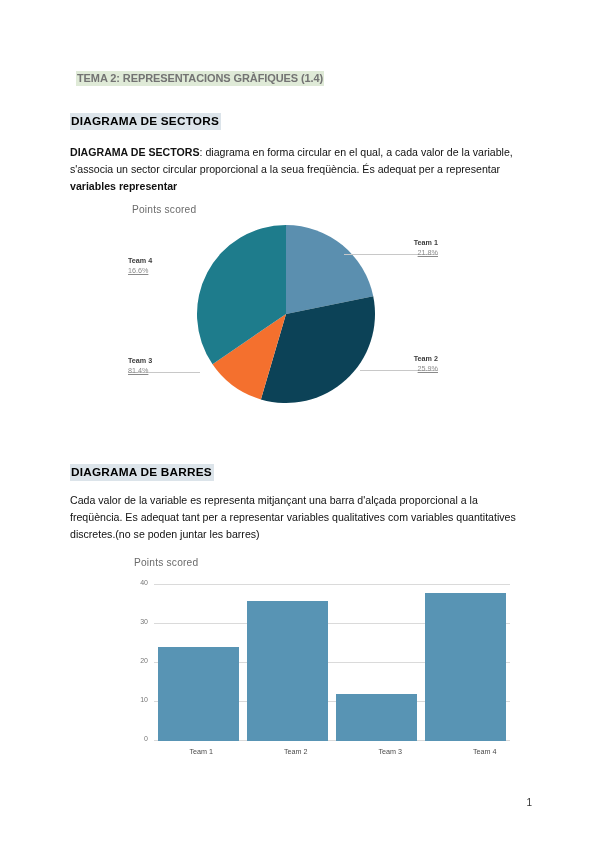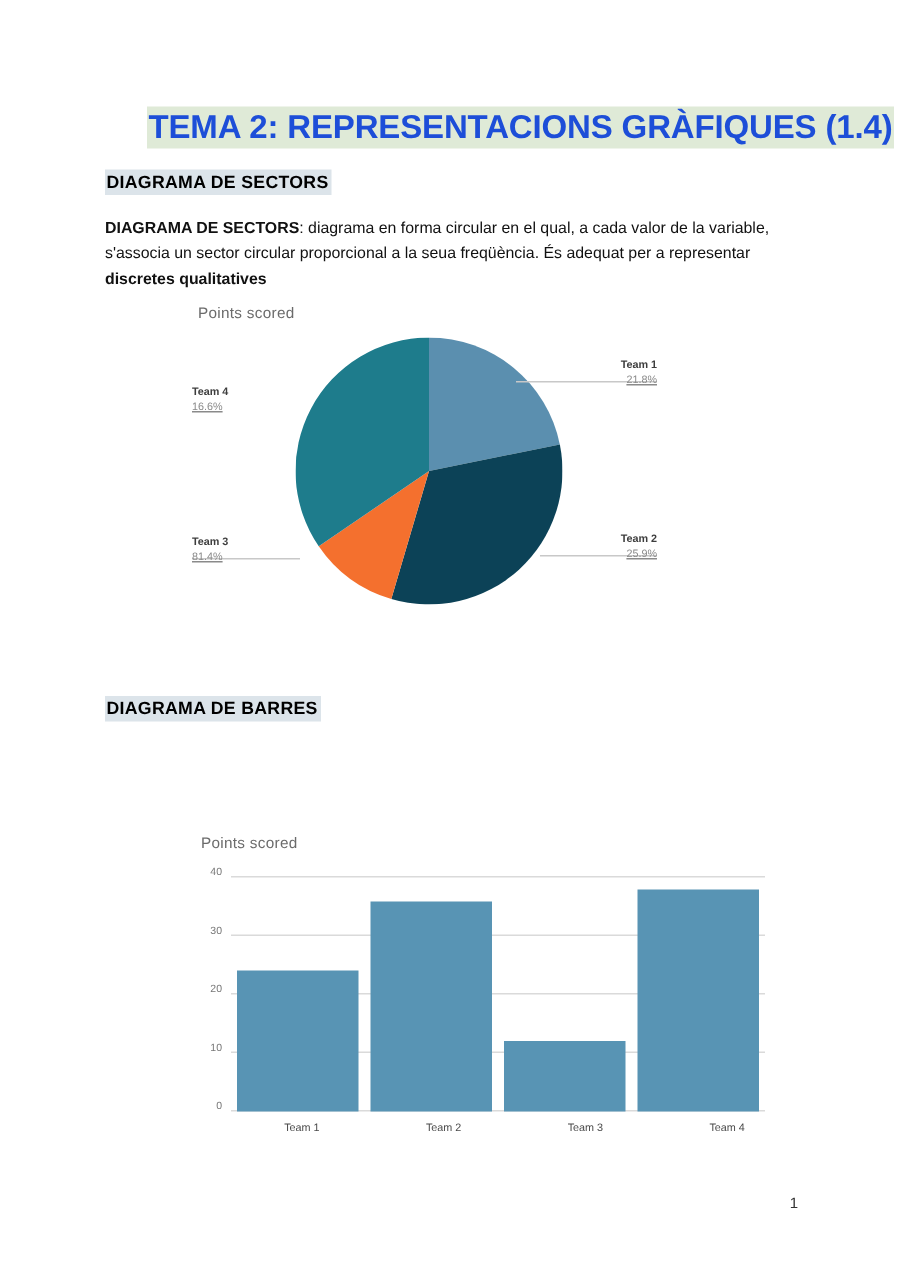--- a/index.html
+++ b/index.html
@@ -19,25 +19,25 @@
     text-align: right;
     font-size: 9.5px;
     letter-spacing: 0.6px;
     color: #555;
     line-height: 1.45;
   }
 
   
   .doc-title {
     position: absolute;
-    top: 72px; left: 98px;
-    font-size: 22px;
+    top: 72px; left: 76px;
+    font-size: 11px;
     font-weight: bold;
     letter-spacing: -0.1px;
-    color: #1d4ed8;
+    color: #737373;
   }
   .hl-green { background: #dfead7; padding: 1px 1px 2px 1px; }
   .hl-blue  { background: #dce4ea; padding: 1px 2px 2px 1px; }
 
   
   .sec-head {
     position: absolute;
     left: 70px;
     font-size: 11.8px;
     font-weight: bold;
@@ -161,21 +161,21 @@
 
   <h1 class="doc-title">
     <span class="hl-green">TEMA 2: REPRESENTACIONS GRÀFIQUES (1.4)</span>
   </h1>
 
   <h2 class="sec-head" id="sec-head-sectors">
     <span class="hl-blue">DIAGRAMA DE SECTORS</span>
   </h2>
 
   <p class="para" id="para-sectors">
-    <b>DIAGRAMA DE SECTORS</b><span>: diagrama en forma circular en el qual, a cada valor de la variable, s'associa un sector circular proporcional a la seua freqüència. És adequat per a representar </span><b>discretes qualitatives</b>
+    <b>DIAGRAMA DE SECTORS</b><span>: diagrama en forma circular en el qual, a cada valor de la variable, s'associa un sector circular proporcional a la seua freqüència. És adequat per a representar </span><b>variables representar</b>
   </p>
 
   <div class="chart" id="pie-chart">
     <div class="chart-title">Points scored</div>
 
     <div class="pie-wrap">
       <svg class="pie-svg" viewBox="0 0 100 100">
         <g id="pie-slices">
             <path d="M 50 50 L 50 0 A 50 50 0 0 1 99.00639773610882 40.08168457194935 Z" fill="#5b8faf"></path>
             <path d="M 50 50 L 99.00639773610882 40.08168457194935 A 50 50 0 0 1 35.88594397630144 97.96658652186852 Z" fill="#0c4257"></path>
@@ -207,20 +207,21 @@
     <div class="pie-label left" style="left:16px; top:56px; width:80px;">
       <span class="pl-name">Team 4</span>
       <span class="pl-pct">16.6%</span>
     </div>
   </div>
 
   <h2 class="sec-head" id="sec-head-barres">
     <span class="hl-blue">DIAGRAMA DE BARRES</span>
   </h2>
 
+  <p class="para" id="para-barres">Cada valor de la variable es representa mitjançant una barra d'alçada proporcional a la freqüència. Es adequat tant per a representar variables qualitatives com variables quantitatives discretes.(no se poden juntar les barres)</p>
 
   <div class="chart" id="bar-chart">
     <div class="chart-title">Points scored</div>
 
     <div class="plot">
       <div id="grid-layer">
           <div class="gridline" style="bottom: 0%;"></div>
           <div class="ytick" style="bottom: calc(0% - 4px);">0</div>
           <div class="gridline" style="bottom: 25%;"></div>
           <div class="ytick" style="bottom: calc(25% - 4px);">10</div>

